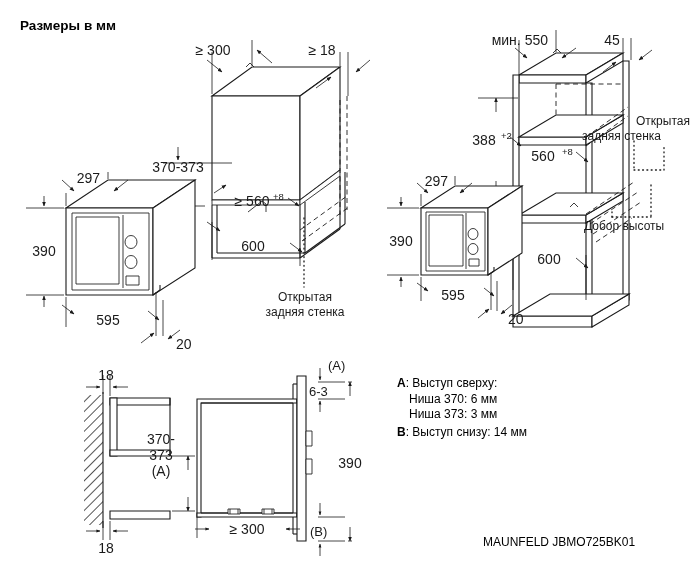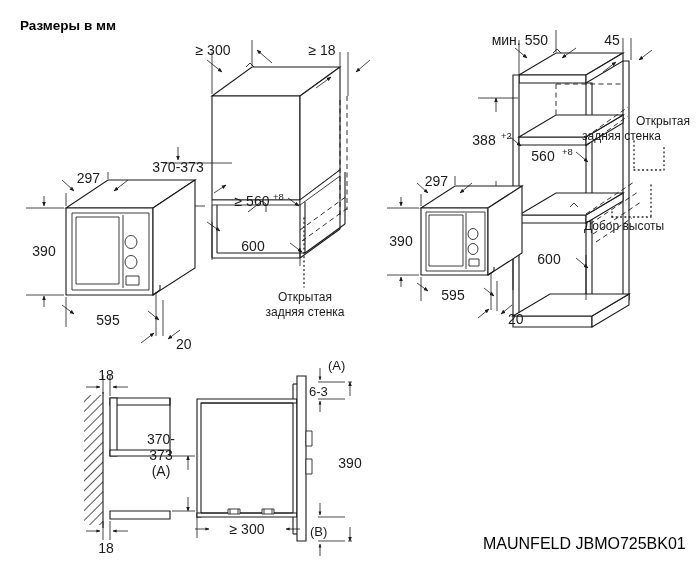--- a/index.html
+++ b/index.html
@@ -27,21 +27,21 @@
     font-family: "Liberation Sans", sans-serif;
     fill: #1a1a1a;
   }
   .t-title { font-size: 13.5px; font-weight: bold; }
   .t-dim   { font-size: 14px; }
   .t-dim-s { font-size: 13px; }
   .t-sup   { font-size: 9.5px; }
   .t-note  { font-size: 12px; }
   .t-leg   { font-size: 12px; }
   .t-legb  { font-size: 12px; font-weight: bold; }
-  .t-model { font-size: 16px; }
+  .t-model { font-size: 12px; }
   .ln   { stroke: #1a1a1a; fill: none; stroke-width: 1.1; }
   .ln-t { stroke: #1a1a1a; fill: none; stroke-width: 0.85; }
   .ln-h { stroke: #1a1a1a; fill: none; stroke-width: 0.8; }
   .ln-d { stroke: #1a1a1a; fill: none; stroke-width: 0.9; stroke-dasharray: 5 3.5; }
   .ln-p { stroke: #1a1a1a; fill: none; stroke-width: 1.3; stroke-dasharray: 0.9 3.4; stroke-linecap: round; }
   .fillw { fill: #ffffff; stroke: #1a1a1a; stroke-width: 1.1; }
   .fillw-t { fill: #ffffff; stroke: #1a1a1a; stroke-width: 0.85; }
 </style>
 </head>
 <body>
@@ -369,16 +369,26 @@
       <line class="ln-h" x1="318" y1="541" x2="345" y2="541"></line>
       <line class="ln-h" x1="320" y1="503" x2="320" y2="515" marker-end="url(#ahs)"></line>
       <line class="ln-h" x1="320" y1="556" x2="320" y2="544" marker-end="url(#ahs)"></line>
       <text class="t-dim-s" x="310" y="536">(B)</text>
     </g>
 
   </svg>
 
   <div style="position:absolute; left:20px; top:18px;text-align:center;" class="t-title">Размеры в мм</div>
 
+  <div style="position:absolute; left:397px; top:374px; line-height:15.5px; white-space:nowrap;">
+    <div>
+      <span class="t-legb">A</span><span class="t-leg">: Выступ сверху:</span>
+    </div>
+    <div style="padding-left:12px;" class="t-leg">Ниша 370: 6 мм</div>
+    <div style="padding-left:12px;" class="t-leg">Ниша 373: 3 мм</div>
+    <div>
+      <span class="t-legb">B</span><span class="t-leg">: Выступ снизу: 14 мм</span>
+    </div>
+  </div>
 
   <div style="position:absolute; left:483px; top:535px; white-space:nowrap;" class="t-model">MAUNFELD JBMO725BK01</div>
 
 </div>
 
 </body></html>

